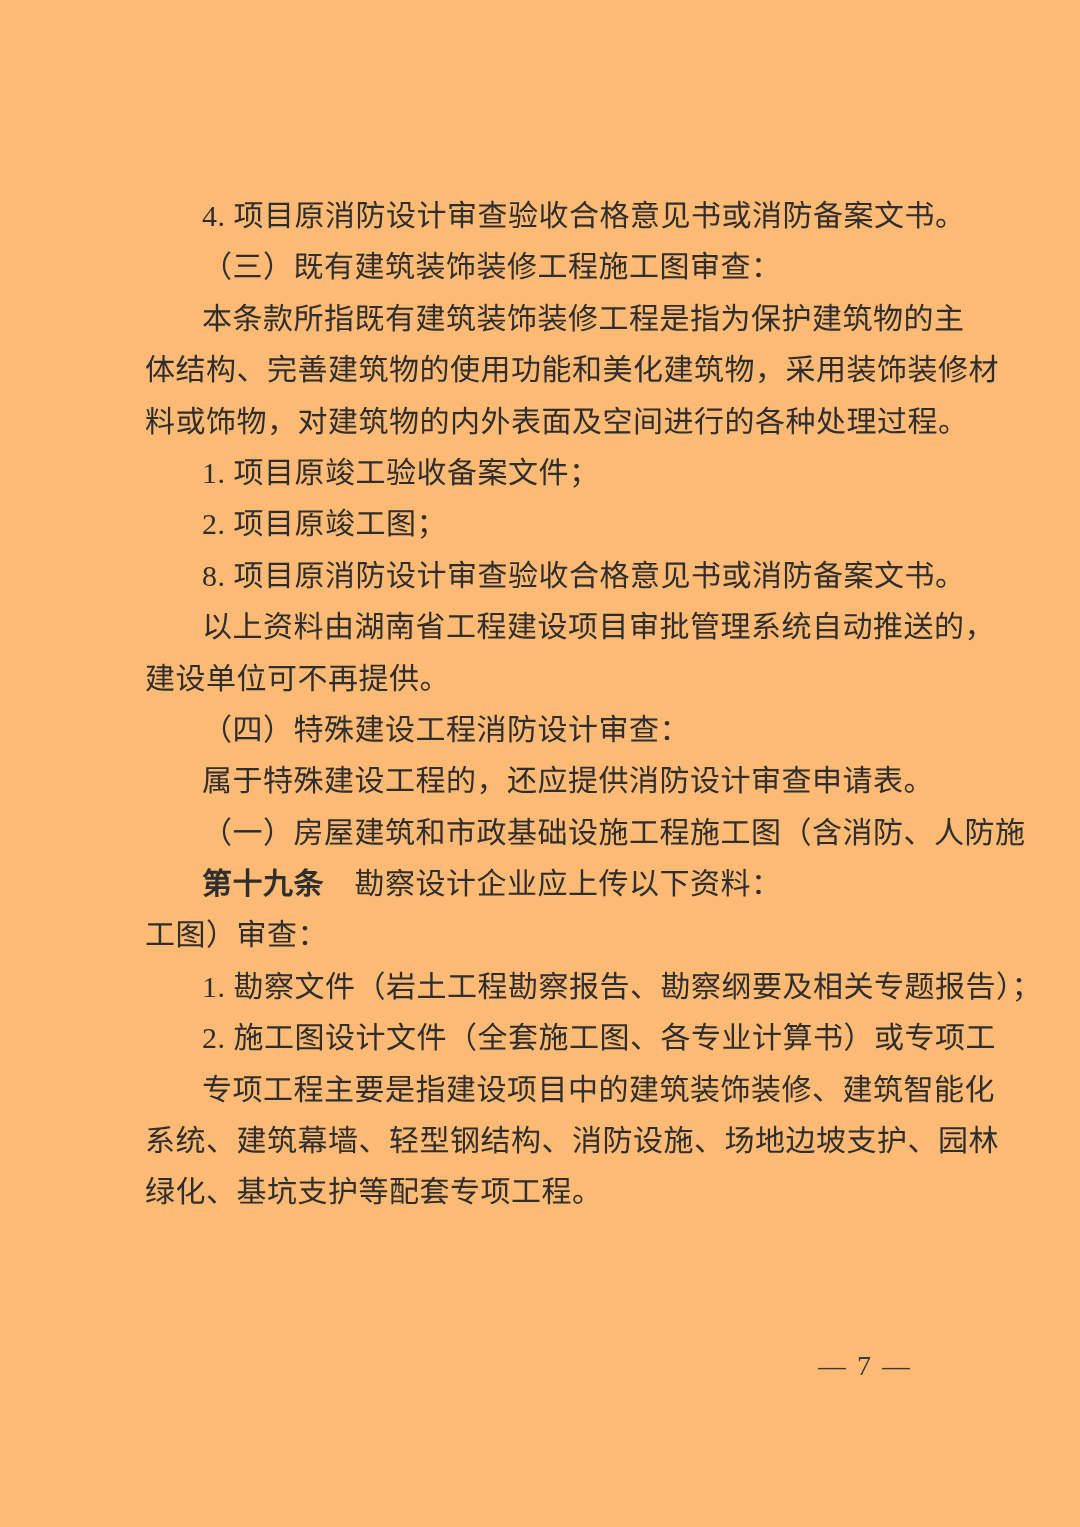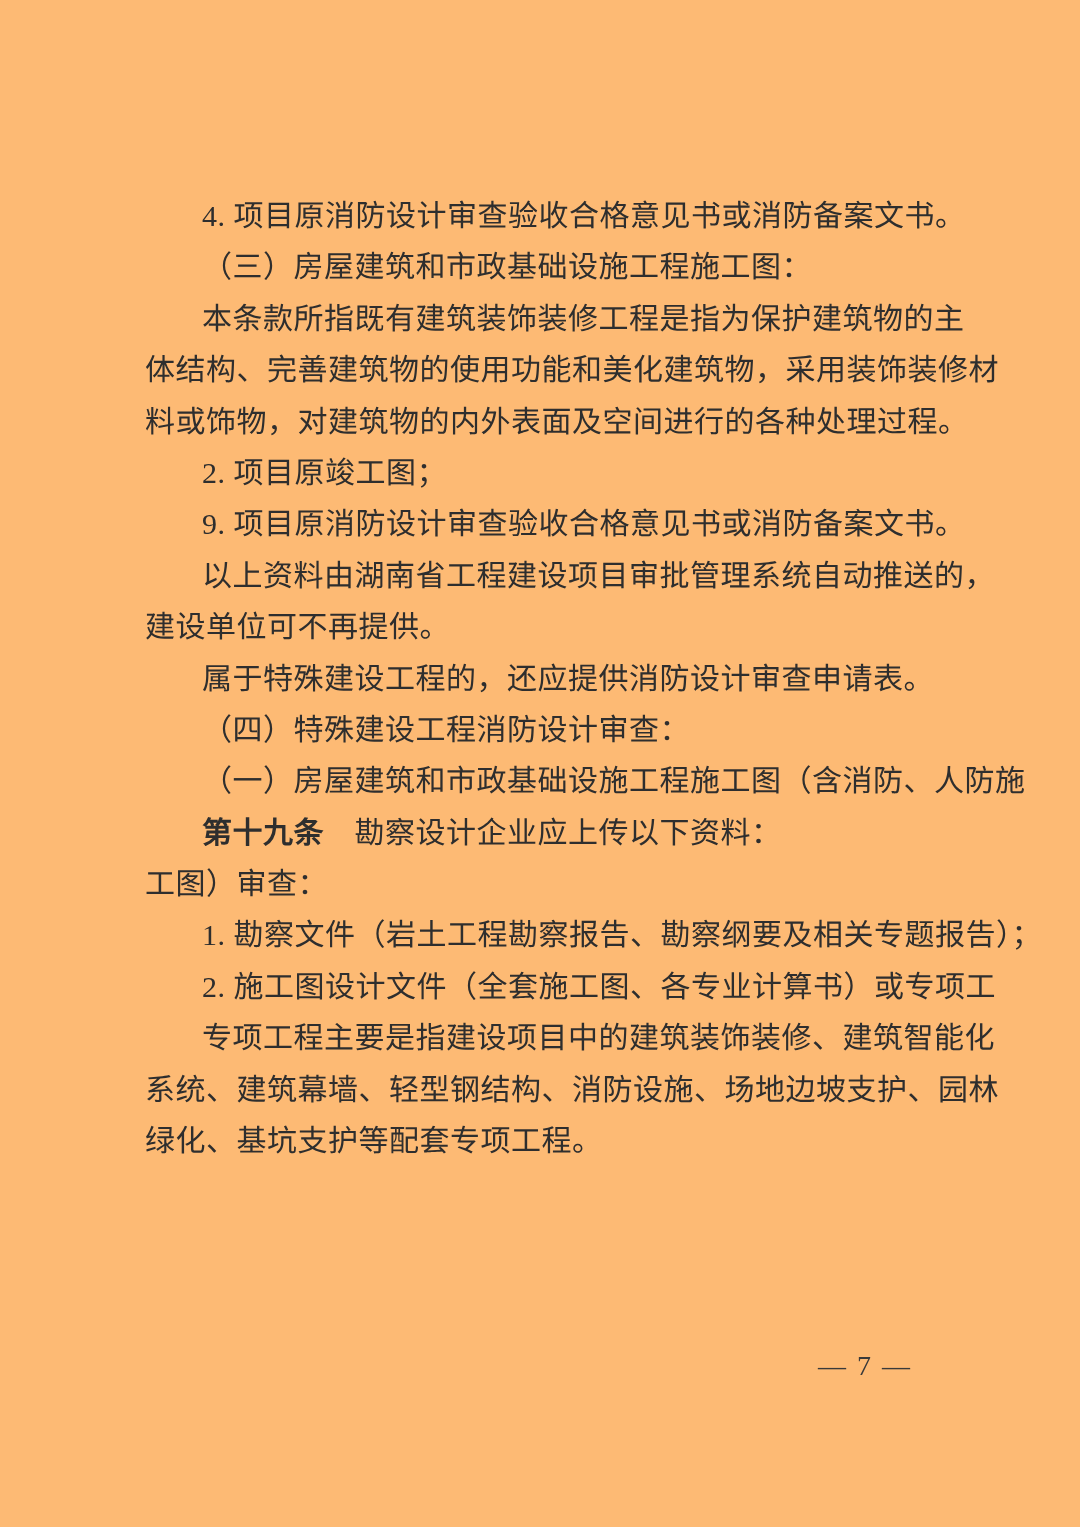--- a/index.html
+++ b/index.html
@@ -45,30 +45,31 @@
     letter-spacing: 2px;
     white-space: nowrap;
   }
 </style>
 </head>
 <body>
 
 <div class="page">
   <div class="text-block">
     <div class="line indent">4. 项目原消防设计审查验收合格意见书或消防备案文书。</div>
-    <div class="line indent">（三）房屋建筑和市政基础设施工程施工图：</div>
+    <div class="line indent">（三）既有建筑装饰装修工程施工图审查：</div>
     <div class="line indent">本条款所指既有建筑装饰装修工程是指为保护建筑物的主</div>
     <div class="line">体结构、完善建筑物的使用功能和美化建筑物，采用装饰装修材</div>
     <div class="line">料或饰物，对建筑物的内外表面及空间进行的各种处理过程。</div>
+    <div class="line indent">1. 项目原竣工验收备案文件；</div>
     <div class="line indent">2. 项目原竣工图；</div>
-    <div class="line indent">9. 项目原消防设计审查验收合格意见书或消防备案文书。</div>
+    <div class="line indent">8. 项目原消防设计审查验收合格意见书或消防备案文书。</div>
     <div class="line indent">以上资料由湖南省工程建设项目审批管理系统自动推送的，</div>
     <div class="line">建设单位可不再提供。</div>
+    <div class="line indent">（四）特殊建设工程消防设计审查：</div>
     <div class="line indent">属于特殊建设工程的，还应提供消防设计审查申请表。</div>
-    <div class="line indent">（四）特殊建设工程消防设计审查：</div>
     <div class="line indent">（一）房屋建筑和市政基础设施工程施工图（含消防、人防施</div>
     <div class="line indent"><span class="article-no">第十九条</span><span>　勘察设计企业应上传以下资料：</span></div>
     <div class="line">工图）审查：</div>
     <div class="line indent">1. 勘察文件（岩土工程勘察报告、勘察纲要及相关专题报告）；</div>
     <div class="line indent">2. 施工图设计文件（全套施工图、各专业计算书）或专项工</div>
     <div class="line indent">专项工程主要是指建设项目中的建筑装饰装修、建筑智能化</div>
     <div class="line">系统、建筑幕墙、轻型钢结构、消防设施、场地边坡支护、园林</div>
     <div class="line">绿化、基坑支护等配套专项工程。</div>
   </div>
 

